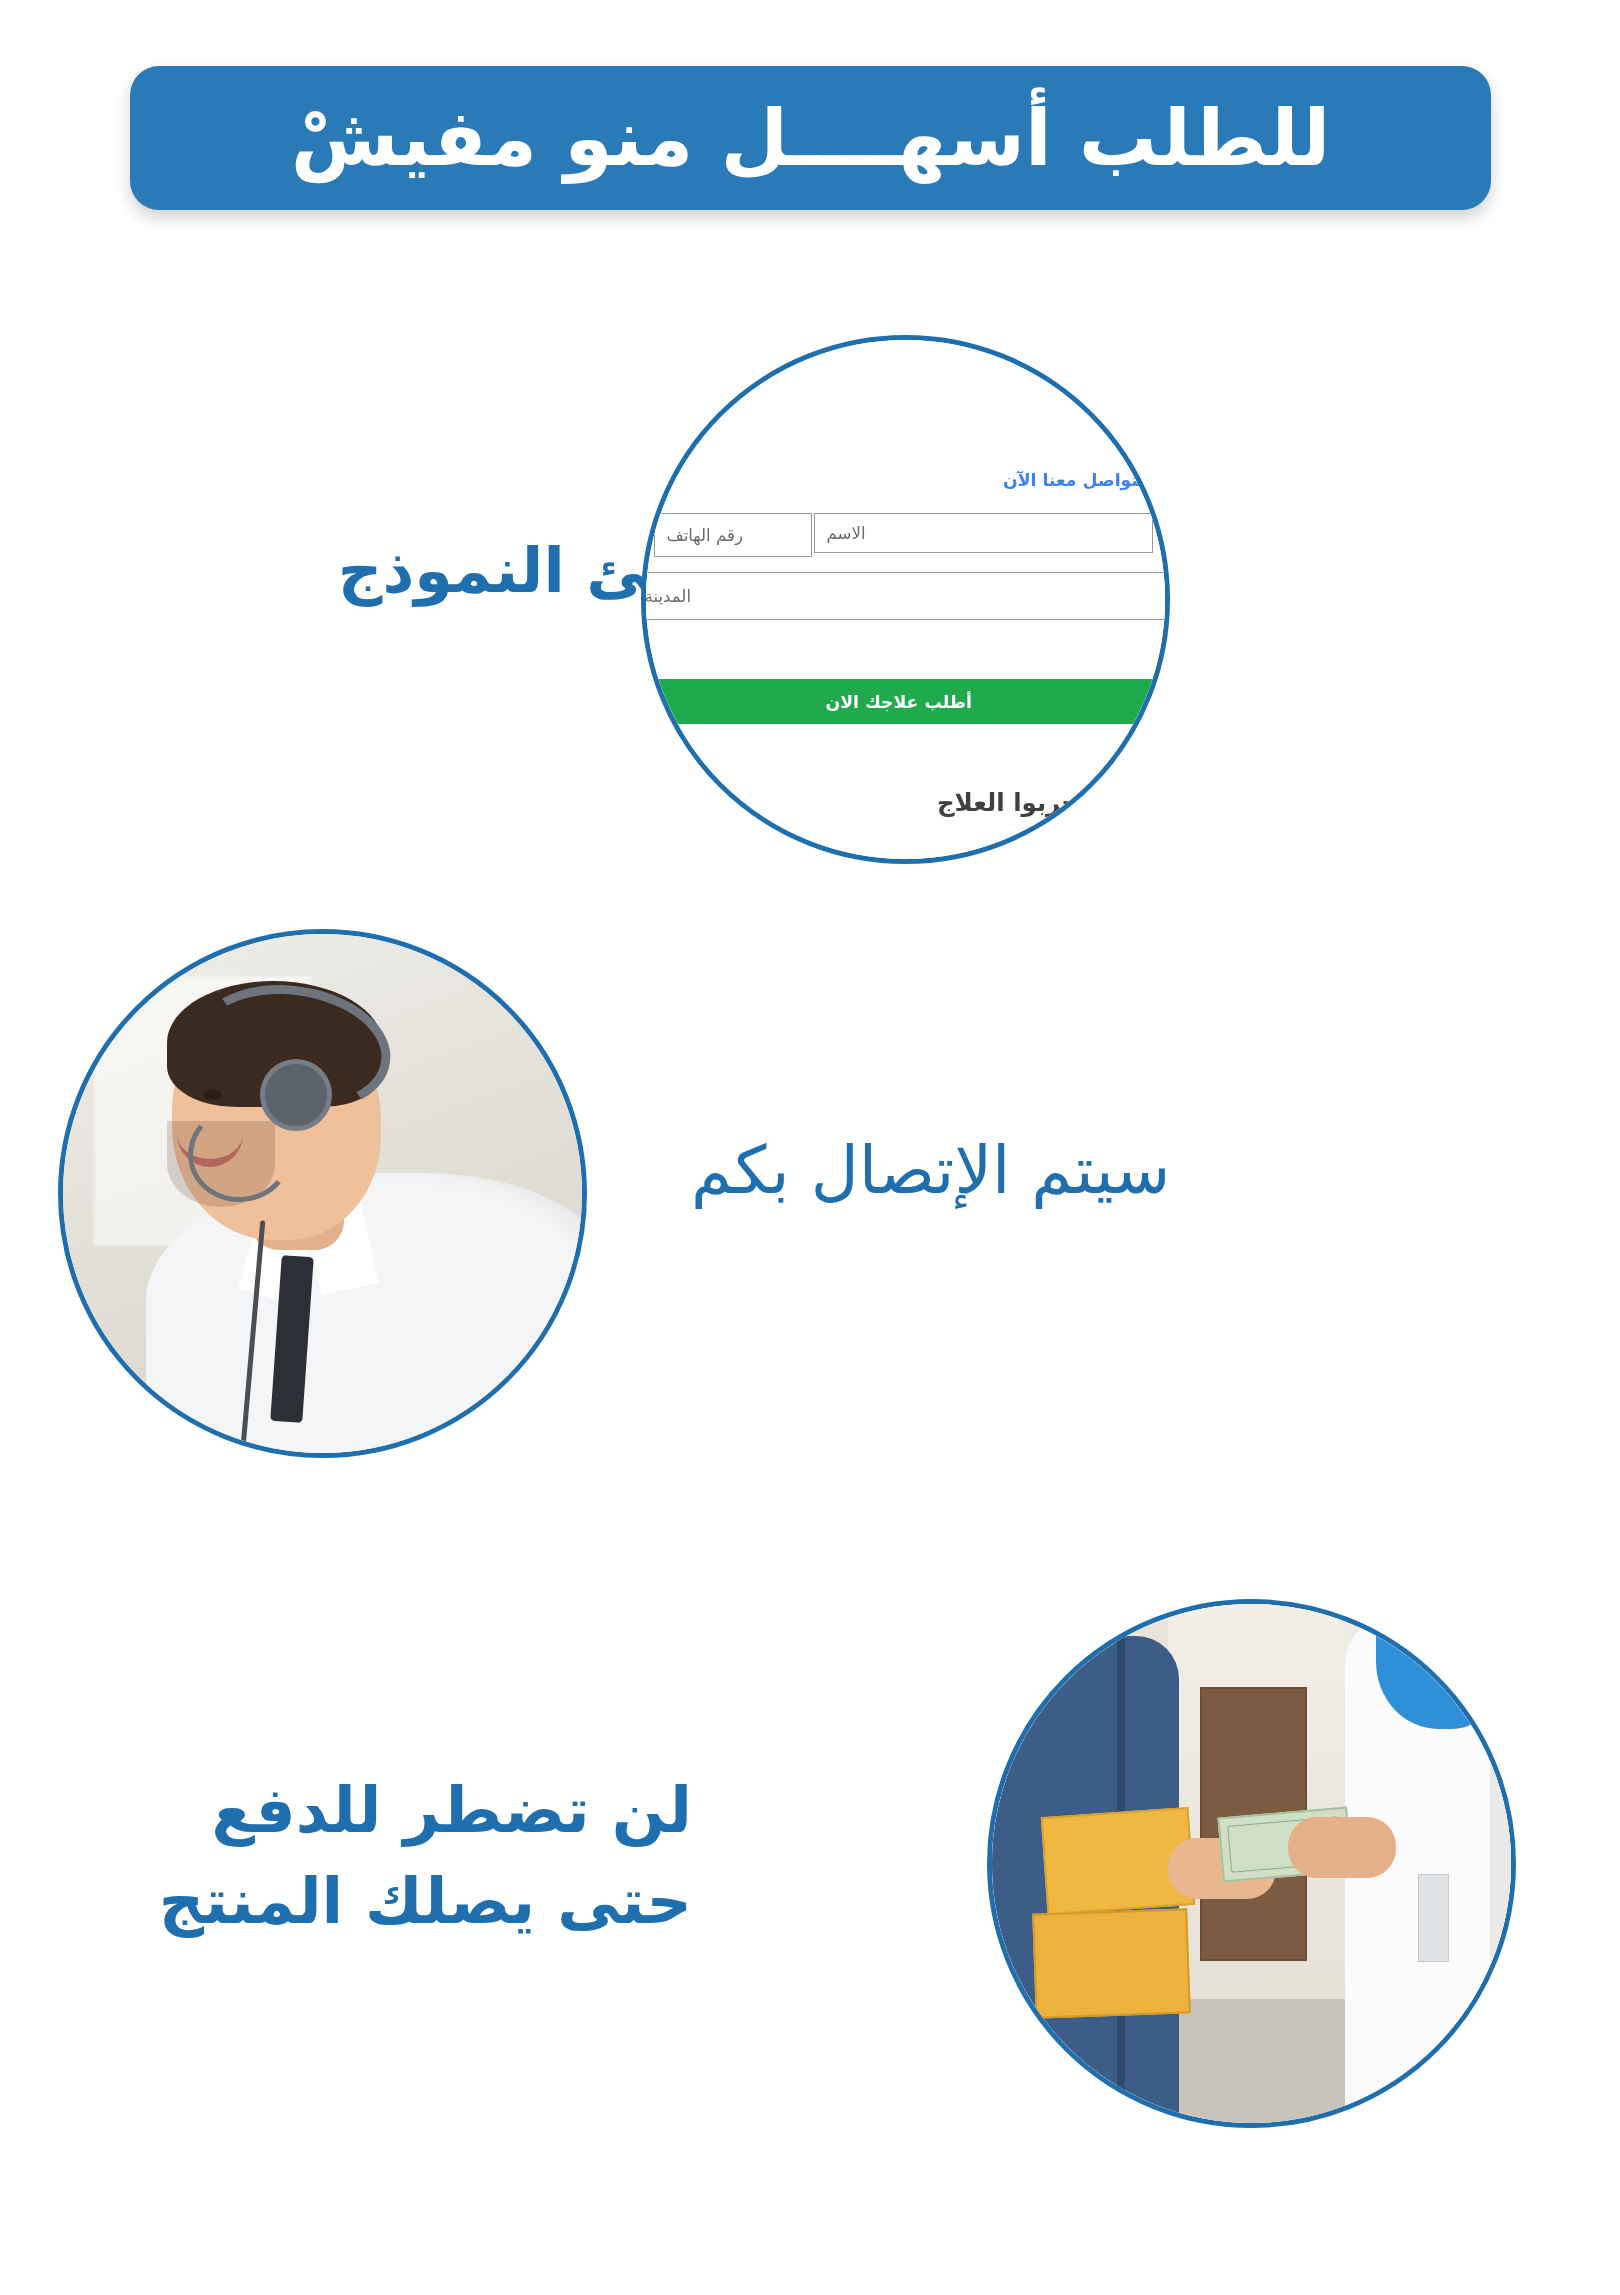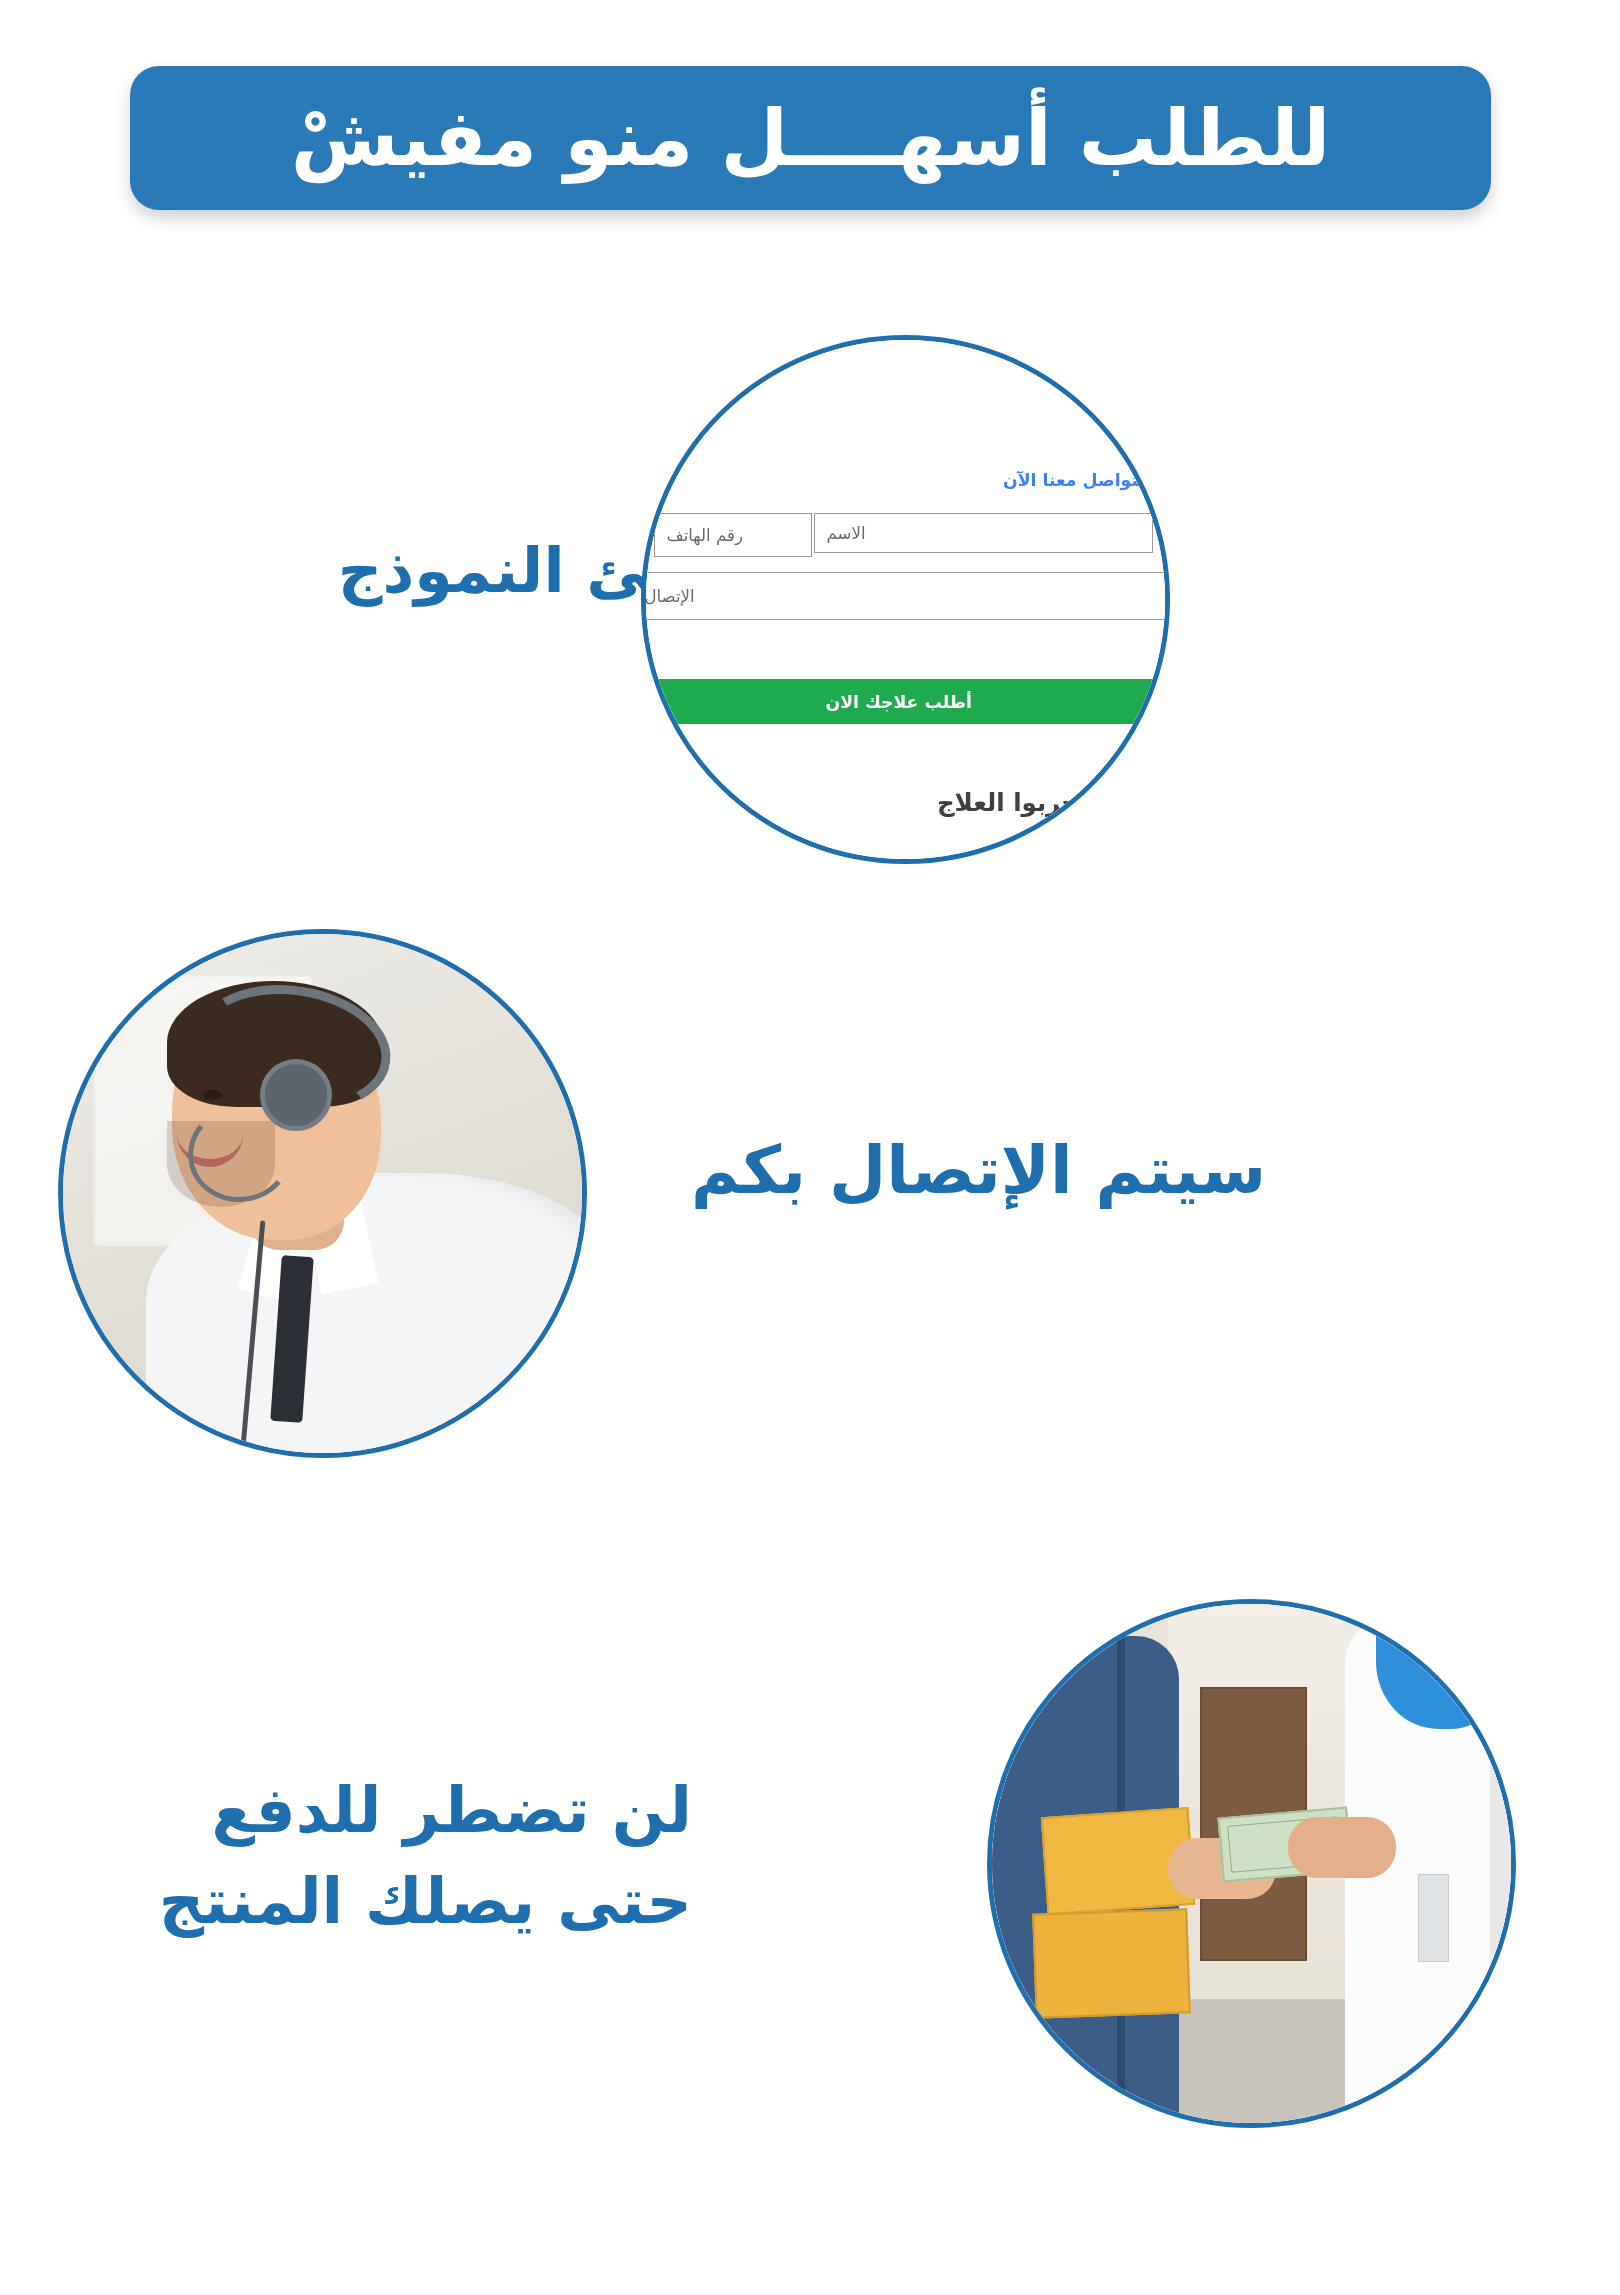--- a/index.html
+++ b/index.html
@@ -143,21 +143,21 @@
     border: 5.8px solid #1f6fae;
     overflow: hidden;
   }
   .c2 { left: 58px; top: 14.4px; width: 519px; height: 519px; }
   .step2-text {
     position: absolute;
     left: 691px;
     top: 216px;
     font-size: 66px;
     color: #1f6fae;
-    font-weight: bold;
+    font-weight: normal;
     white-space: nowrap;
   }
 
   
   .agent-bg {
     position: absolute; inset: 0;
     background: linear-gradient(160deg,#efeeea 0%, #e3e0d8 45%, #d8d4c9 100%);
   }
   .agent-blurwin {
     position: absolute; left: 6%; top: 8%; width: 42%; height: 52%;
@@ -330,21 +330,21 @@
 
       <div class="fld fld-name">
         <span>الاسم</span>
       </div>
 
       <div class="fld fld-phone">
         <span>رقم الهاتف</span>
       </div>
 
       <div class="fld fld-city">
-        <span>الإتصال</span>
+        <span>المدينة</span>
       </div>
 
       <div class="btn-order">أطلب علاجك الان</div>
 
       <div class="form-foot">جربوا العلاج</div>
     </div>
   </div>
 </div>
 
 <div class="step step-2">

